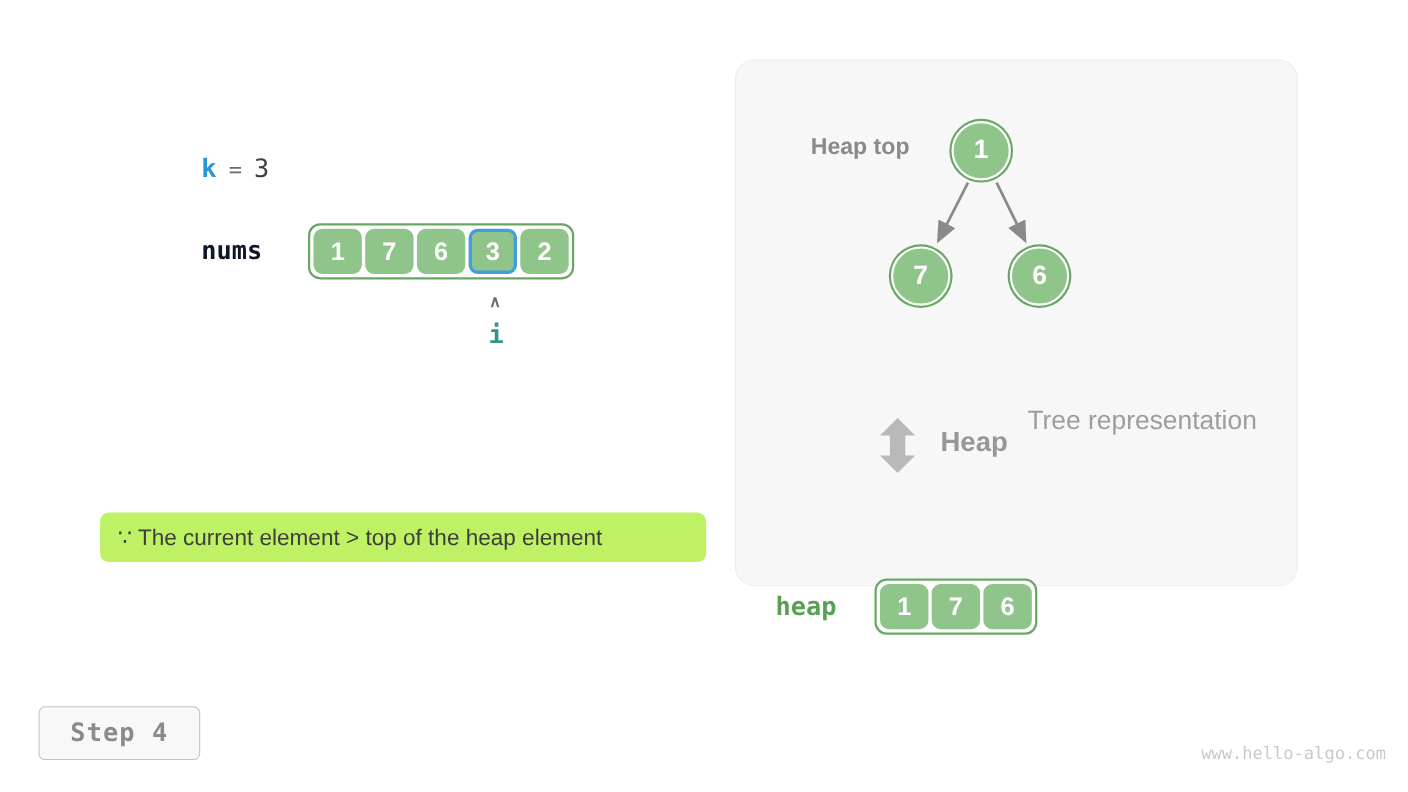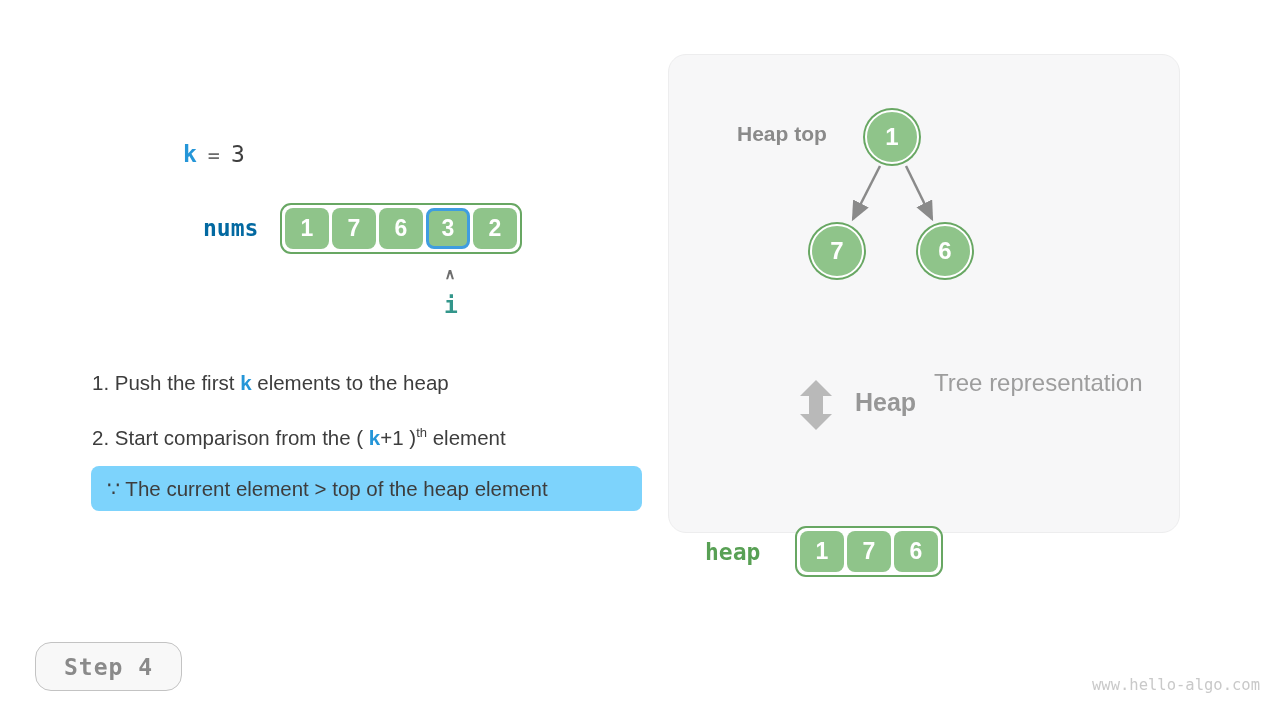--- a/index.html
+++ b/index.html
@@ -9,21 +9,21 @@
     background:#ffffff; font-family:"Liberation Sans", sans-serif;
   }
   .mono { font-family:"DejaVu Sans Mono", monospace; }
 
   
   .k-line { position:absolute; left:183px; top:141px; font-size:23px; display:flex; align-items:baseline; }
   .k-line .kvar { color:#2596d8; font-weight:bold; }
   .k-line .keq  { color:#6b6b6b; font-size:20px; margin:0 11px; }
   .k-line .kval { color:#3f3f3f; }
 
-  .nums-label { position:absolute; left:183px; top:215px; font-size:23px; font-weight:bold; color:#0369a1;margin-left:20px; }
+  .nums-label { position:absolute; left:183px; top:215px; font-size:23px; font-weight:bold; color:#0f172a; }
 
   .array {
     position:absolute; display:inline-flex; gap:3px; padding:3px;
     background:#ffffff; border:2px solid #68a763; border-radius:11px;
   }
   .nums-array { left:280px; top:203px; }
   .cell {
     width:44px; height:41px; background:#8fc48a; border-radius:8px;
     color:#ffffff; font-weight:bold; font-size:23px;
     display:flex; align-items:center; justify-content:center;
@@ -36,21 +36,21 @@
              color:#33968b; font-size:23px; font-weight:bold; }
 
   .step-text { position:absolute; left:92px; color:#3d3d3d; font-size:20.5px; white-space:nowrap; }
   .step-text .kblue { color:#2596d8; font-weight:bold; }
   .step-text sup { font-size:13px; }
   .step-1 { top:371px; }
   .step-2 { top:425px; }
 
   .note-box {
     position:absolute; left:91px; top:466px; width:551px; height:45px;
-    background:#7dd3fc; border-radius:8px; display:flex; align-items:center;
+    background:#bef264; border-radius:8px; display:flex; align-items:center;
     padding-left:16px; color:#3d3d3d; font-size:20.5px; white-space:nowrap;
   }
 
   
   .panel {
     position:absolute; left:668px; top:54px; width:512px; height:479px;
     background:#f7f7f8; border:1px solid #ededee; border-radius:18px;
   }
   .heap-top-label { position:absolute; left:68px; top:67px; font-size:21px; font-weight:bold; color:#8a8a8a; }
 
@@ -71,21 +71,21 @@
   .rep { position:absolute; left:265px; color:#9d9d9d; font-size:24px; white-space:nowrap; }
   .rep-tree  { top:314px; }
   .rep-array { top:359px; }
 
   .heap-label { position:absolute; left:36px; top:484px; font-size:23px; font-weight:bold; color:#58a054; }
   .heap-array { left:126px; top:471px; }
 
   
   .step-badge {
     position:absolute; left:35px; top:642px; width:147px; height:49px;
-    background:#f8f8f8; border:1.5px solid #c3c3c3; border-radius:16px;
+    background:#f8f8f8; border:1.5px solid #c3c3c3; border-radius:6px;
     display:flex; align-items:center; justify-content:center;
     color:#8a8a8a; font-size:23px; font-weight:bold; letter-spacing:1px;
   }
   .watermark { position:absolute; left:1077px; top:676px; color:#c9c9c9; font-size:15.5px;margin-left:15px; }
 </style>
 </head>
 <body>
 
 <div class="canvas">
 
@@ -99,23 +99,21 @@
   <div class="array nums-array">
     <div class="cell">1</div>
     <div class="cell">7</div>
     <div class="cell">6</div>
     <div class="cell highlight">3</div>
     <div class="cell">2</div>
   </div>
   <div class="caret">∧</div>
   <div class="i-label mono">i</div>
 
-  <div class="step-text step-1"><span>1. Push the first </span><span class="kblue">k</span><span> elements to the heap</span></div>
 
-  <div class="step-text step-2"><span>2. Start comparison from the </span><span>( </span><span class="kblue">k</span><span>+1</span><span> )</span><sup>th</sup><span> element</span></div>
 
   <div class="note-box">
     <span>∵ The current element &gt; top of the heap element</span>
   </div>
 
   <div class="panel">
     <div class="heap-top-label">Heap top</div>
 
     <svg class="tree-arrows" viewBox="0 0 512 578">
       <defs>

